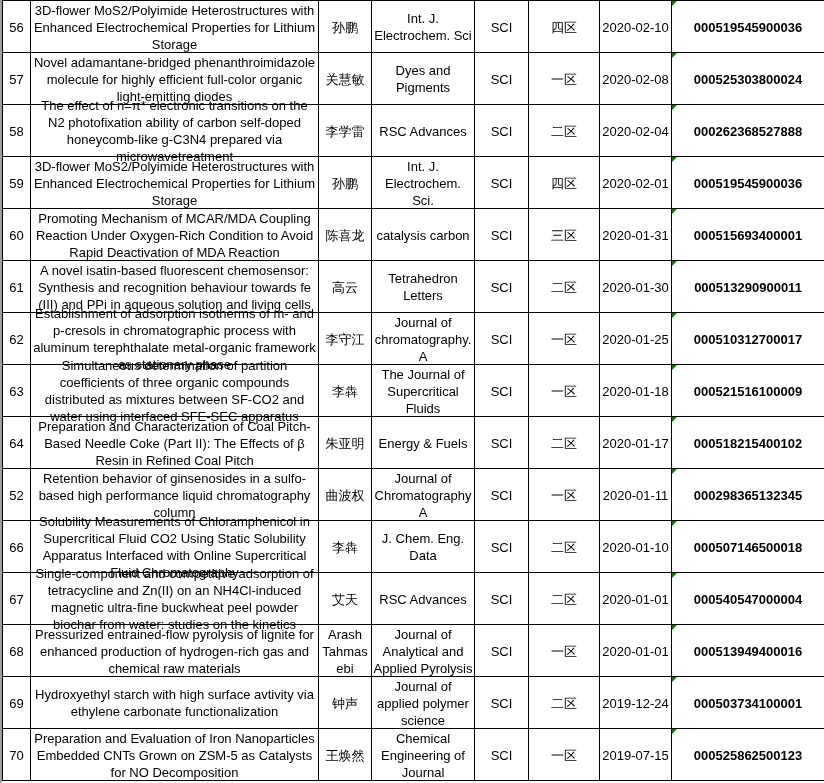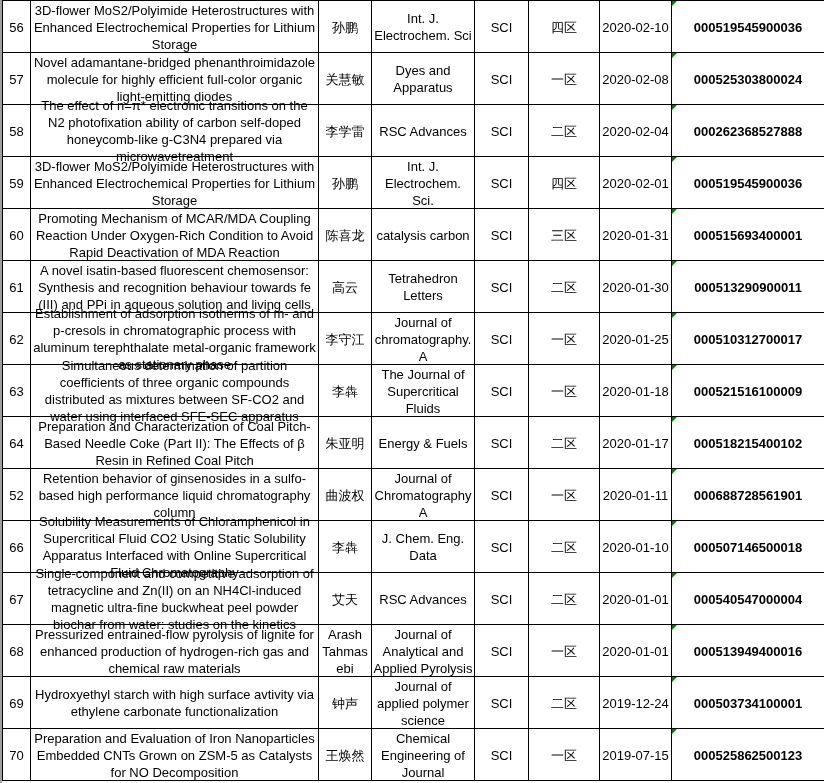--- a/index.html
+++ b/index.html
@@ -94,21 +94,21 @@
           <td class="col-row_number">
             <div class="cellwrap">57</div>
           </td>
           <td class="col-title">
             <div class="cellwrap">Novel adamantane-bridged phenanthroimidazole molecule for highly efficient full-color organic light-emitting diodes</div>
           </td>
           <td class="col-author">
             <div class="cellwrap">关慧敏</div>
           </td>
           <td class="col-journal">
-            <div class="cellwrap">Dyes and Apparatus</div>
+            <div class="cellwrap">Dyes and Pigments</div>
           </td>
           <td class="col-index_type">
             <div class="cellwrap">SCI</div>
           </td>
           <td class="col-quartile">
             <div class="cellwrap">一区</div>
           </td>
           <td class="col-publish_date">
             <div class="cellwrap">2020-02-08</div>
           </td>
@@ -322,21 +322,21 @@
           <td class="col-index_type">
             <div class="cellwrap">SCI</div>
           </td>
           <td class="col-quartile">
             <div class="cellwrap">一区</div>
           </td>
           <td class="col-publish_date">
             <div class="cellwrap">2020-01-11</div>
           </td>
           <td class="col-accession_id">
-            <div class="cellwrap">000688728561901</div>
+            <div class="cellwrap">000298365132345</div>
             <span class="flag"></span>
           </td>
         </tr>
         <tr>
           <td class="col-row_number">
             <div class="cellwrap">66</div>
           </td>
           <td class="col-title">
             <div class="cellwrap">Solubility Measurements of Chloramphenicol in Supercritical Fluid CO2 Using Static Solubility Apparatus Interfaced with Online Supercritical Fluid Chromatography</div>
           </td>

